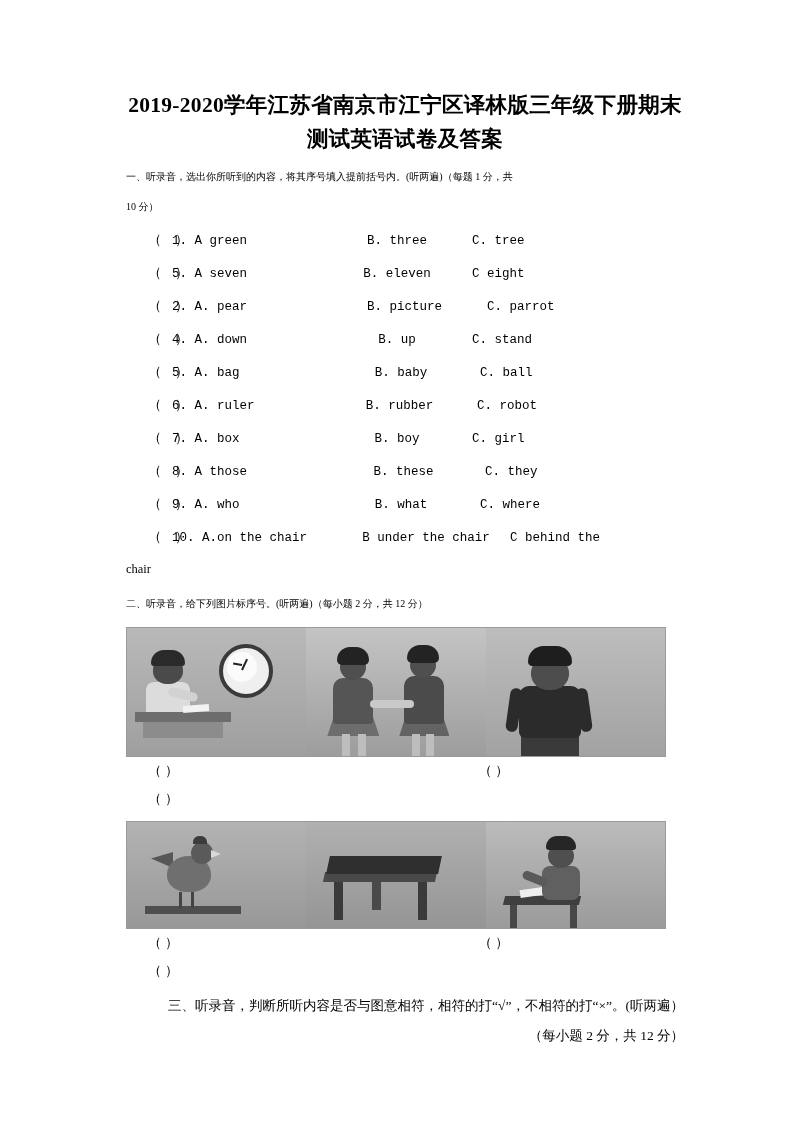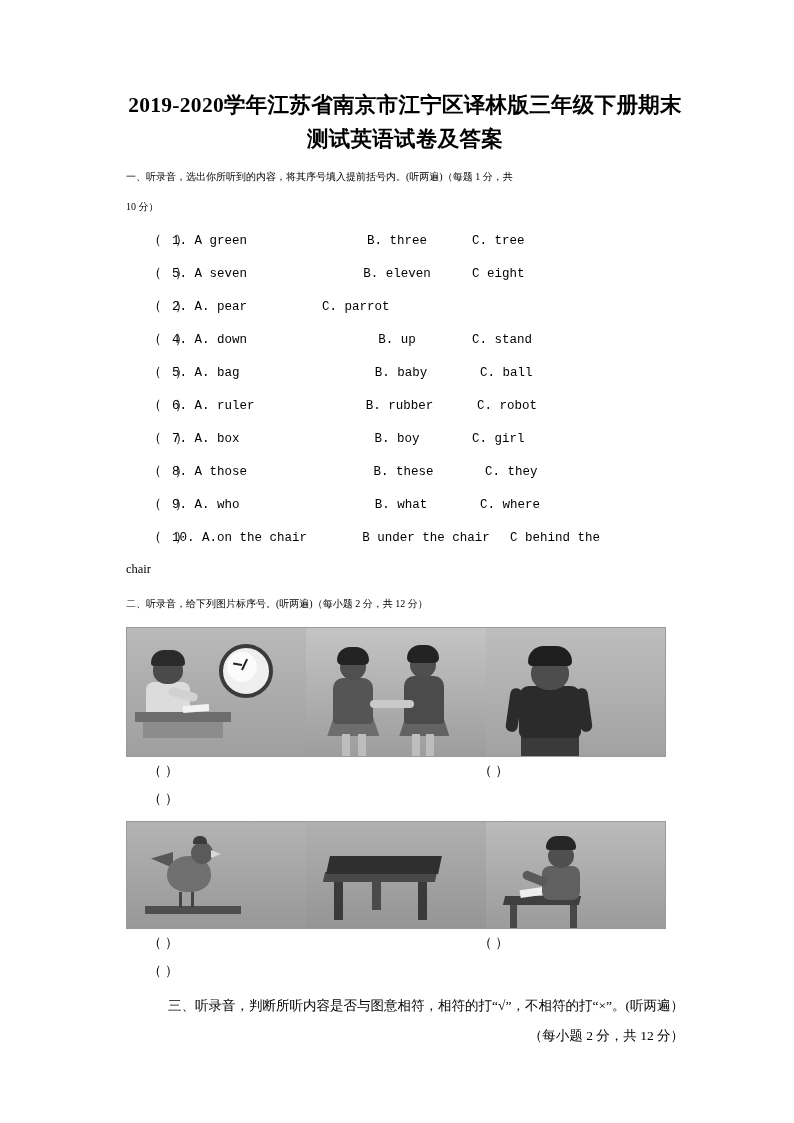--- a/index.html
+++ b/index.html
@@ -194,20 +194,21 @@
     <div class="q-row">
       <span class="paren">（    ）</span>
       <span class="opt opt-a">5. A seven</span>
       <span class="opt opt-b">B. eleven</span>
       <span class="opt opt-c">C eight</span>
     </div>
 
     <div class="q-row">
       <span class="paren">（    ）</span>
       <span class="opt opt-a">2. A. pear</span>
+      <span class="opt opt-b" style="flex:0 0 165px">B. picture</span>
       <span class="opt opt-c">C. parrot</span>
     </div>
 
     <div class="q-row">
       <span class="paren">（    ）</span>
       <span class="opt opt-a">4. A. down</span>
       <span class="opt opt-b">B. up</span>
       <span class="opt opt-c">C. stand</span>
     </div>
 

